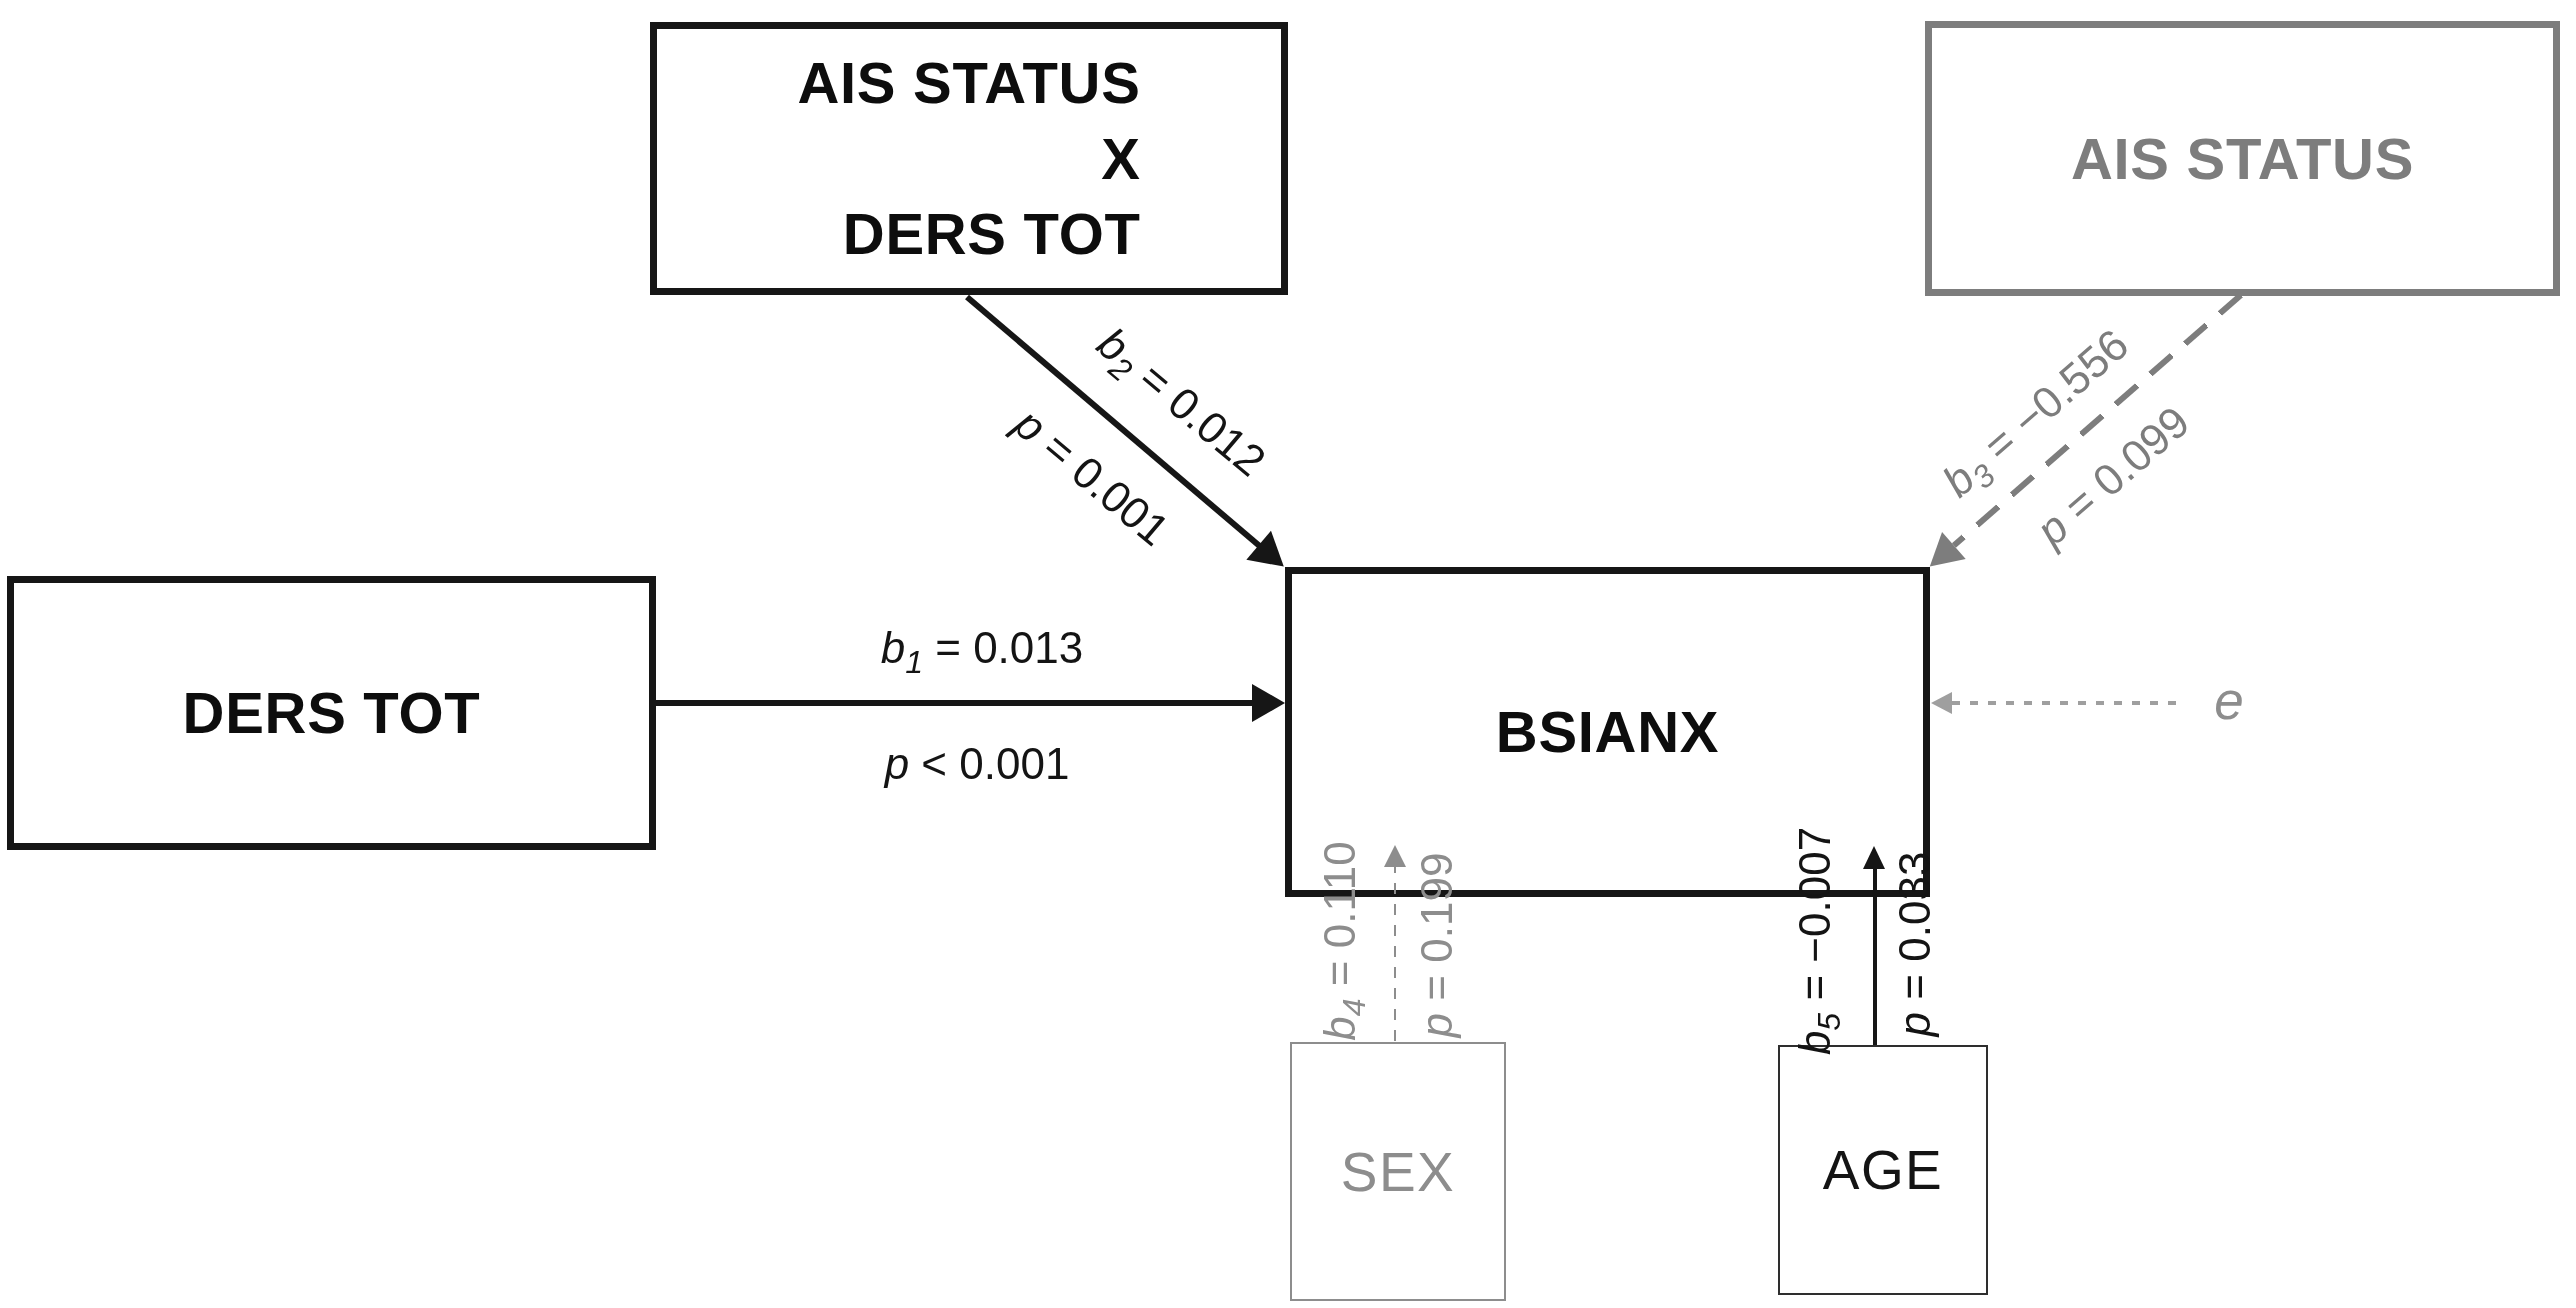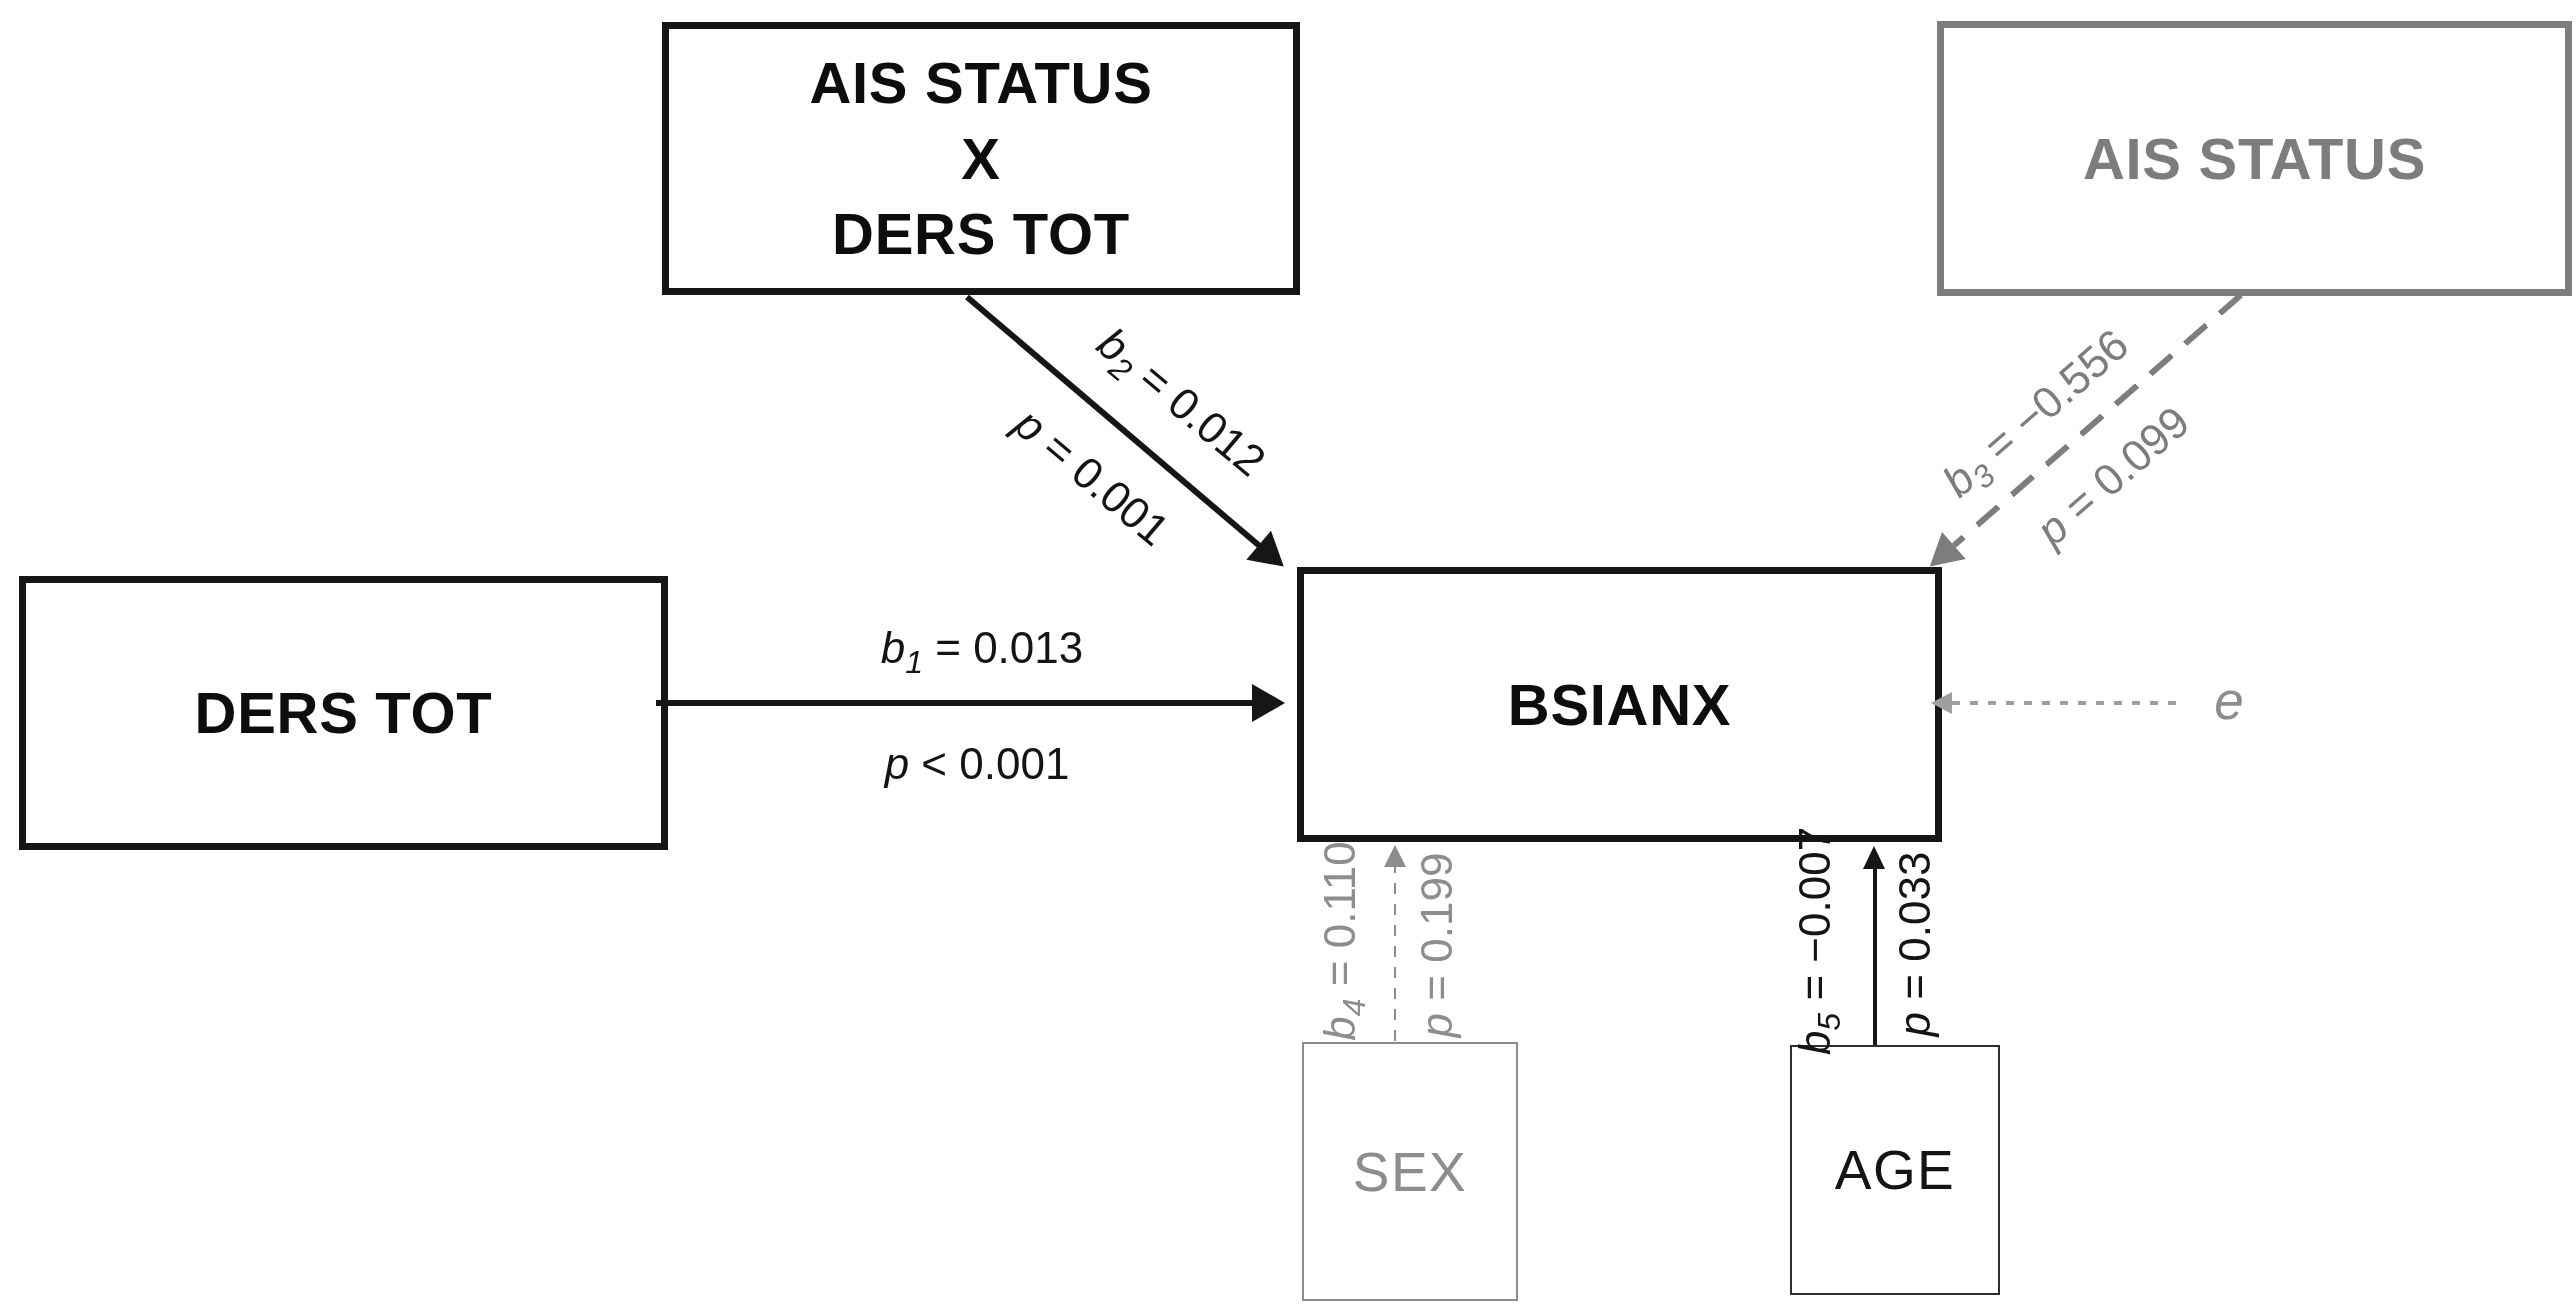--- a/index.html
+++ b/index.html
@@ -1,21 +1,21 @@
 <!DOCTYPE html>
 <html style="font-size:11px"><head>
 <meta charset="utf-8">
 <style>
   html,body{margin:0;padding:0;background:#ffffff;}
   body{font-family:"Liberation Sans","DejaVu Sans",sans-serif;}
   #canvas{position:relative;width:2576px;height:1309px;background:#ffffff;overflow:hidden;}
 
   
   .node{position:absolute;box-sizing:border-box;display:flex;align-items:center;justify-content:center;
-        text-align:center;background:#ffffff;margin-left:12px;}
+        text-align:right;background:#ffffff;}
   .node-black{border:7.6px solid #161616;color:#0d0d0d;}
   .node-gray{border:7px solid #7d7d7d;color:#7d7d7d;}
   .node-thin-black{border:2.8px solid #2e2e2e;color:#141414;}
   .node-thin-gray{border:2.8px solid #8d8d8d;color:#8d8d8d;}
   .node-label{font-weight:bold;font-size:58px;letter-spacing:0.7px;line-height:1.3;}
   .node-label-small{font-weight:normal;font-size:55px;letter-spacing:1.4px;}
 
   
   .arrow{position:absolute;height:0;transform-origin:0 50%;}
   .shaft-solid-black{position:absolute;top:-2.8px;height:6.2px;background:#161616;}
@@ -59,21 +59,21 @@
   </div>
 
   <div class="node node-gray" style="left:1925px;top:21px;width:635px;height:275px;">
     <span class="node-label">AIS STATUS</span>
   </div>
 
   <div class="node node-black" style="left:7px;top:576px;width:649px;height:274px;">
     <span class="node-label">DERS TOT</span>
   </div>
 
-  <div class="node node-black" style="left:1285px;top:567px;width:645px;height:275px;">
+  <div class="node node-black" style="left:1285px;top:567px;width:645px;height:330px;">
     <span class="node-label">BSIANX</span>
   </div>
 
   <div class="node node-thin-gray" style="left:1290px;top:1042px;width:216px;height:259px;">
     <span class="node-label-small">SEX</span>
   </div>
 
   <div class="node node-thin-black" style="left:1778px;top:1045px;width:210px;height:250px;">
     <span class="node-label-small">AGE</span>
   </div>

